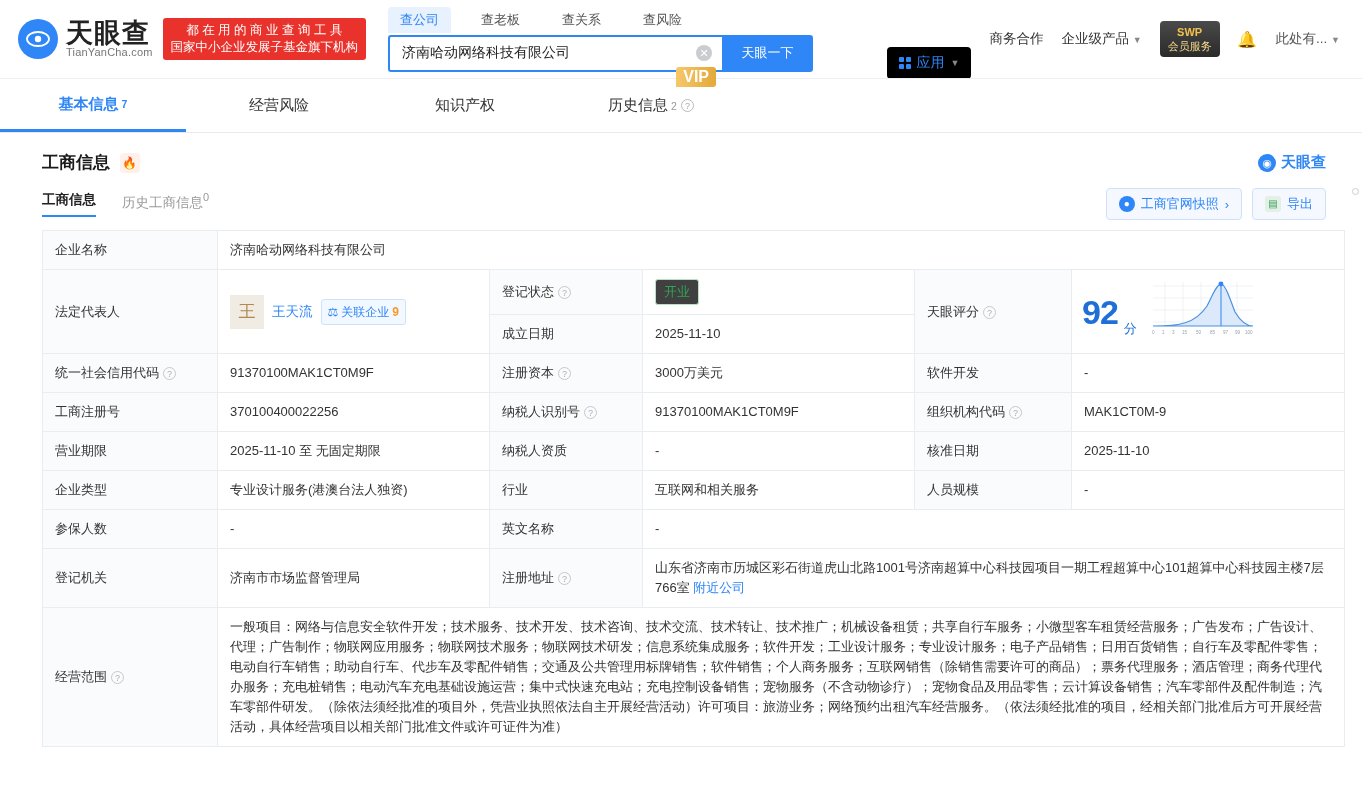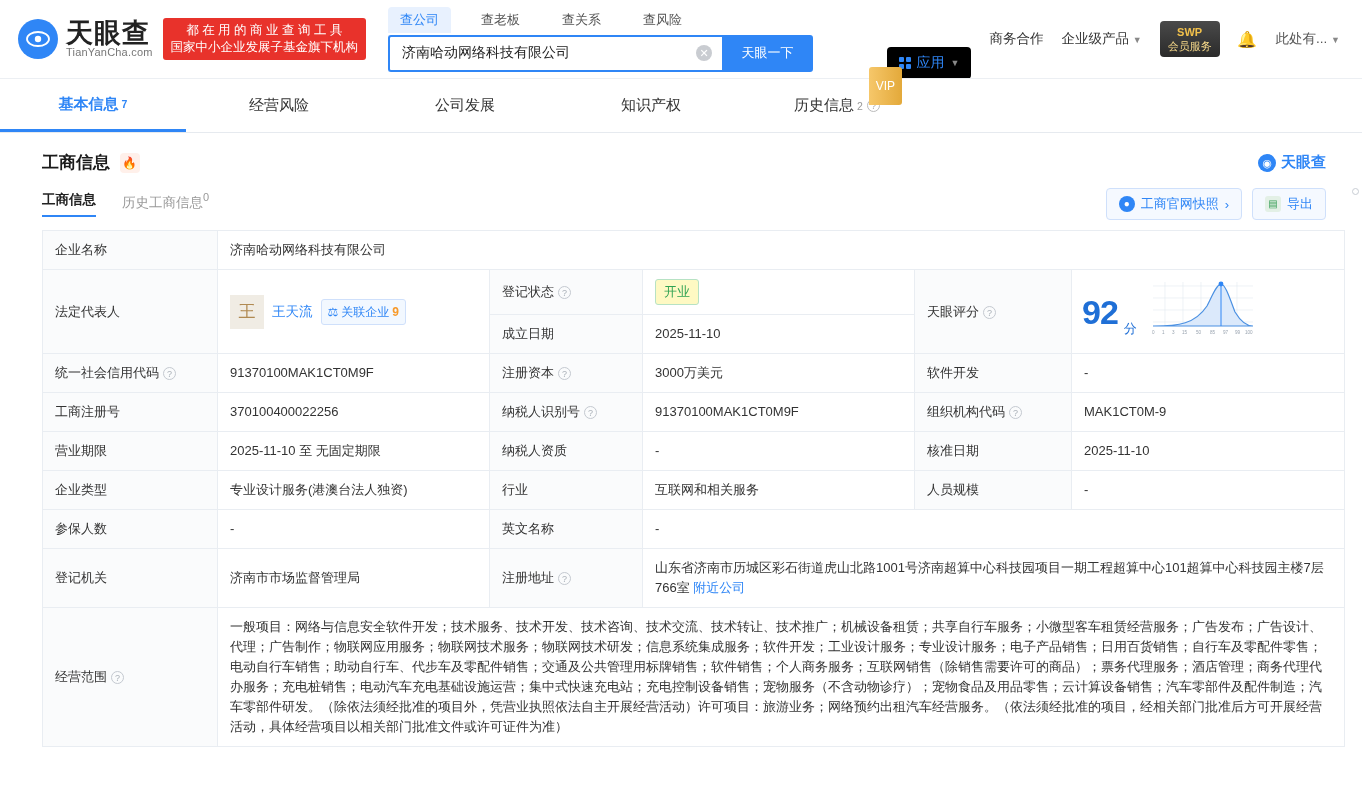--- a/index.html
+++ b/index.html
@@ -141,22 +141,22 @@
   .tab sup { font-size: 10.5px; color: #999; margin-left: 3px; vertical-align: super; }
   .tab.active sup { color: #2f86f6; }
   .qmark {
     display: inline-block; width: 13px; height: 13px; line-height: 12px;
     border: 1px solid #bbb; border-radius: 50%;
     font-size: 9px; color: #aaa; text-align: center; margin-left: 4px;
   }
   .vip-badge {
     position: absolute; top: -12px; right: 28px;
     background: linear-gradient(90deg,#f6c76a,#e3a93a);
-    color: #fff; font-size: 12px; font-weight: normal;
-    padding: 12px 7px; border-radius: 3px 3px 3px 0;
+    color: #fff; font-size: 16px; font-weight: bold;
+    padding: 1px 7px; border-radius: 3px 3px 3px 0;
   }
 
   
   .panel { padding: 0 20px; }
   .panel-title-row {
     display: flex; align-items: center;
     padding: 18px 2px 10px 22px;
   }
   .panel-title { font-size: 17px; font-weight: bold; color: #1a1a1a; }
   .flame {
@@ -238,21 +238,21 @@
   }
   .name-link { color: #2f86f6; font-size: 13.5px; cursor: pointer; }
   .rel-tag {
     border: 1px solid #cfe0fb; background: #f2f8ff; color: #2f86f6;
     border-radius: 3px; font-size: 12px; padding: 2px 6px;
     display: inline-flex; align-items: center; gap: 3px; cursor: pointer;
   }
   .rel-tag .n { color: #f79a2b; font-weight: bold; }
   .tag-green {
     display: inline-block;
-    border: 1px solid #b7e2c4; background: #fef9c3; color: #31a354;
+    border: 1px solid #b7e2c4; background: #404040; color: #31a354;
     border-radius: 3px; font-size: 13px; padding: 2px 8px;
   }
   .score-cell { padding: 4px 10px !important; }
   .score-wrap { display: flex; align-items: center; justify-content: flex-start; gap: 6px; }
   .score-num { font-size: 34px; font-weight: bold; color: #1f6fd6; letter-spacing: -1px; }
   .score-unit { font-size: 13px; color: #1f6fd6; align-self: flex-end; padding-bottom: 7px; }
   .curve { margin-left: 8px; }
   .scope-text { line-height: 21px; font-size: 13px; color: #333; }
 
   .scroll-dot {
@@ -327,23 +327,20 @@
   </div>
 </div>
 
 <div class="tabbar">
   <div class="tab active">
     <span>基本信息</span>
       <sup>7</sup>
   </div>
   <div class="tab">
     <span>经营风险</span>
-  </div>
-  <div class="tab">
-    <span>公司发展</span>
   </div>
   <div class="tab">
     <span>知识产权</span>
   </div>
   <div class="tab">
     <span class="vip-badge">VIP</span>
     <span>历史信息</span>
       <sup>2</sup>
     <span class="qmark">?</span>
   </div>

